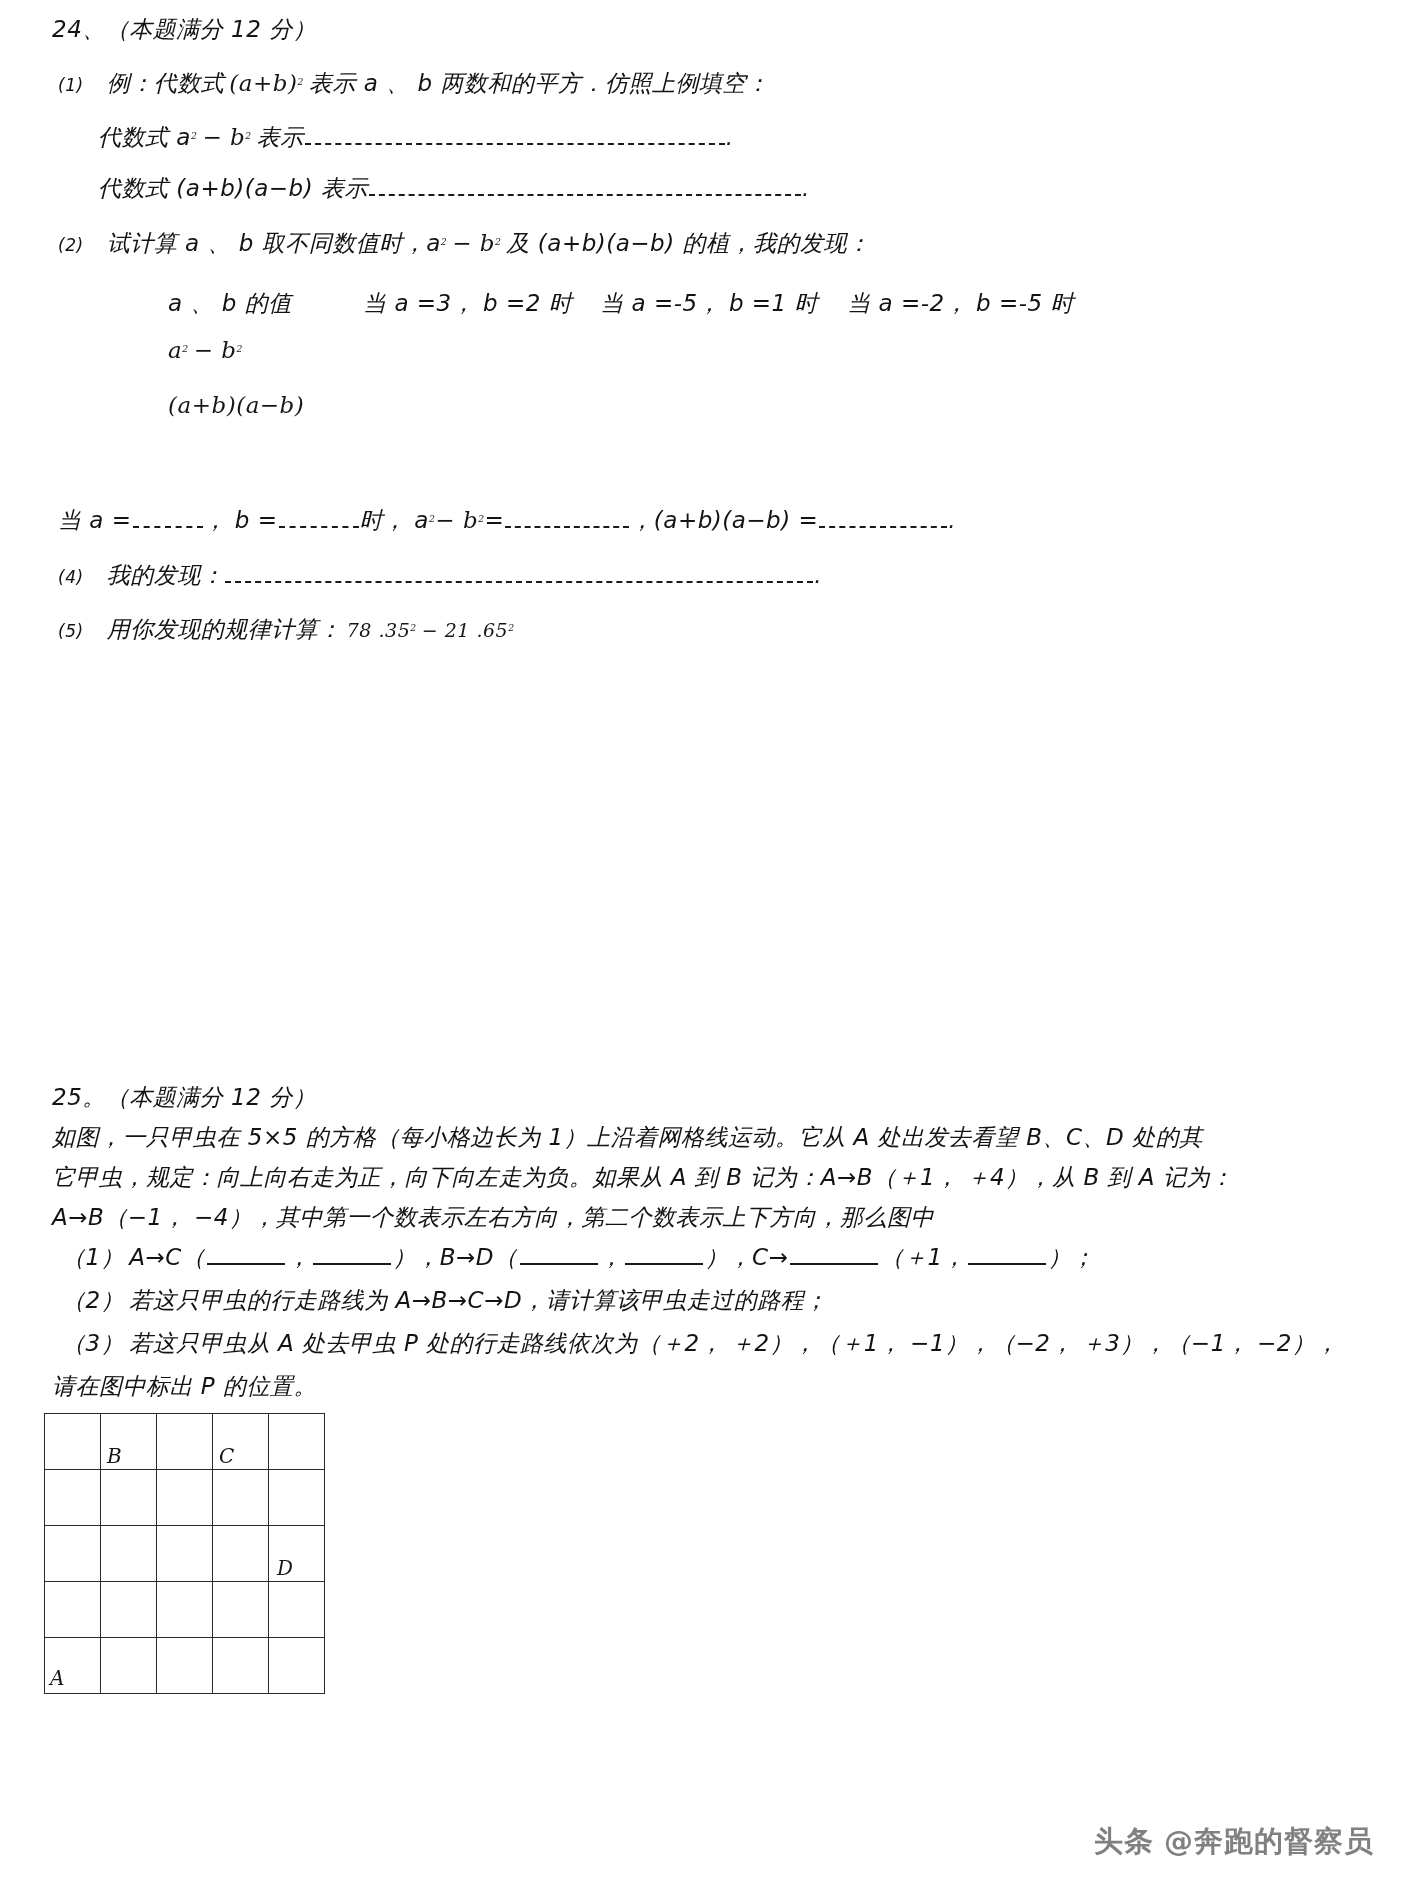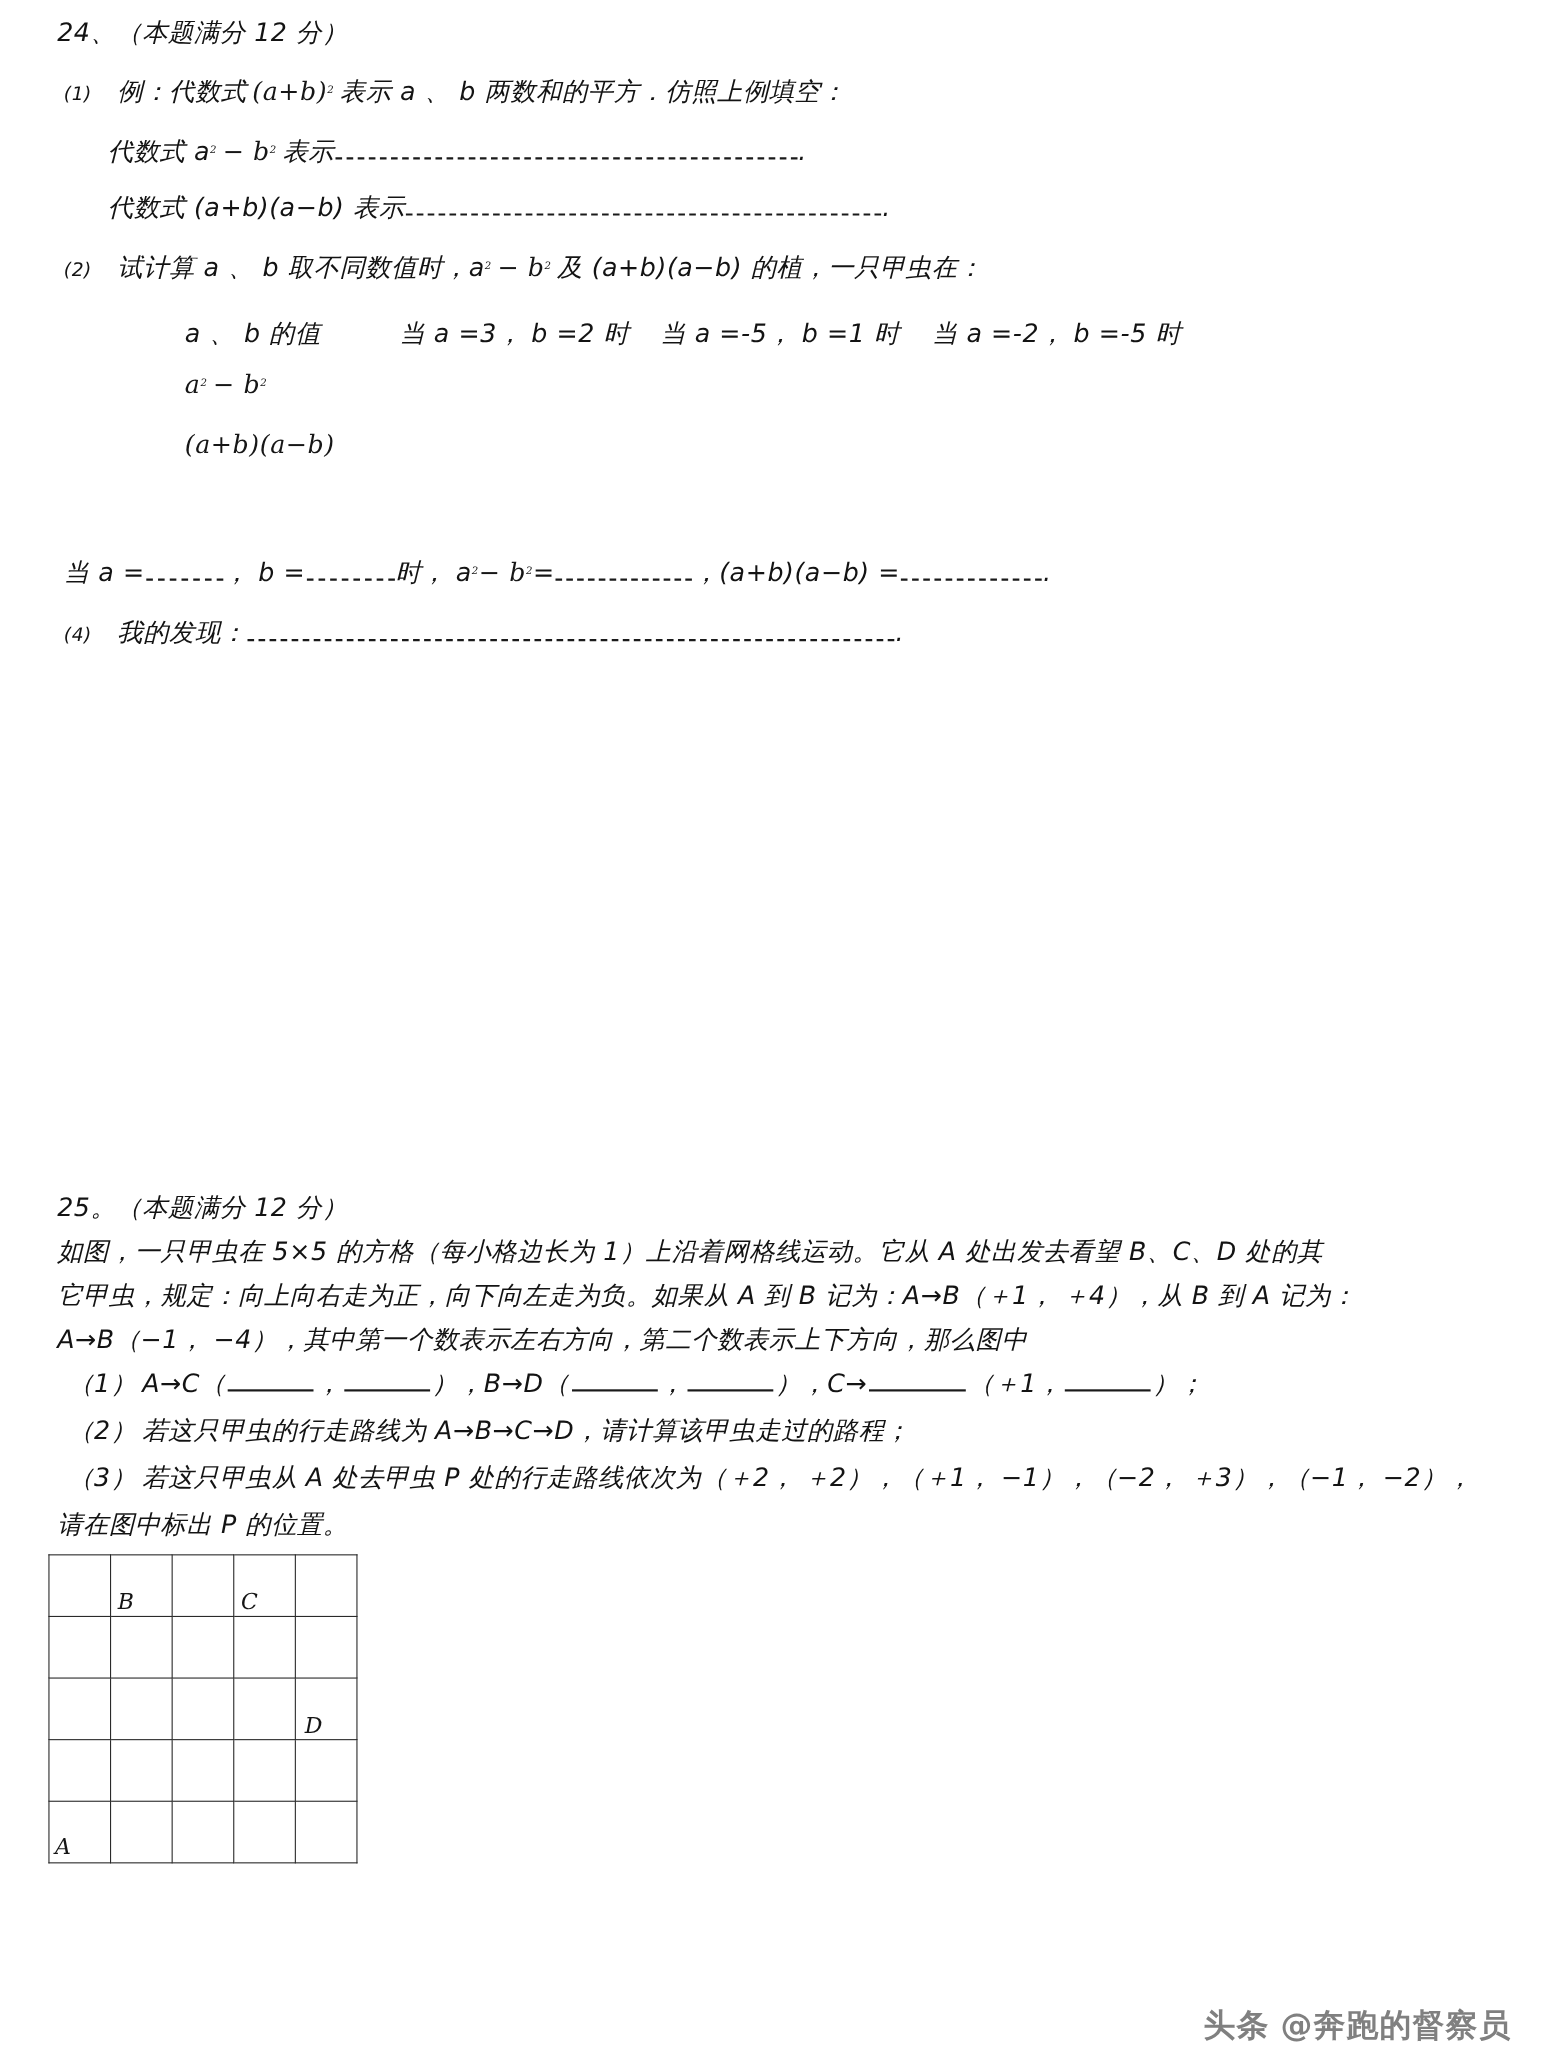--- a/index.html
+++ b/index.html
@@ -120,21 +120,21 @@
   </div>
 
   <div class="ln" style="left:98px; top:173px;">
     <span class="hw body-t">代数式 (a+b)(a−b) 表示</span><span class="rule" style="width:432px;"></span><span class="hw body-t">.</span>
   </div>
 
   <div class="ln" style="left:58px; top:228px;">
     <span class="hw sub-num">(2)</span>
     <span class="hw body-t" style="margin-left:18px;">试计算 a 、 b 取不同数值时，a</span><sup class="math">2</sup>
     <span class="math body-t">− b</span><sup class="math">2</sup>
-    <span class="hw body-t">及 (a+b)(a−b) 的植，一只甲虫在：</span>
+    <span class="hw body-t">及 (a+b)(a−b) 的植，我的发现：</span>
   </div>
 
   <div class="ln" style="left:168px; top:288px;">
     <span class="hw body-t" style="display:inline-block; width:190px;">a 、 b 的值</span>
     <span class="hw body-t" style="display:inline-block; width:232px;">当 a =3， b =2 时</span>
     <span class="hw body-t" style="display:inline-block; width:242px;">当 a =-5， b =1 时</span>
     <span class="hw body-t" style="display:inline-block;">当 a =-2， b =-5 时</span>
   </div>
 
   <div class="ln" style="left:168px; top:337px;">
@@ -149,20 +149,26 @@
 
   <div class="ln" style="left:58px; top:505px;">
     <span class="hw body-t">当 a =</span><span class="rule" style="width:70px;"></span><span class="hw body-t">， b =</span><span class="rule" style="width:80px;"></span><span class="hw body-t">时， a</span><sup class="math">2</sup><span class="math body-t">− b</span><sup class="math">2</sup><span class="hw body-t">=</span><span class="rule" style="width:124px;"></span><span class="hw body-t">，(a+b)(a−b) =</span><span class="rule" style="width:128px;"></span><span class="hw body-t">.</span>
   </div>
 
   <div class="ln" style="left:58px; top:560px;">
     <span class="hw sub-num">(4)</span>
     <span class="hw body-t" style="margin-left:18px;text-align:center;">我的发现：</span><span class="rule" style="width:588px;"></span><span class="hw body-t">.</span>
   </div>
 
+  <div class="ln" style="left:58px; top:614px;">
+    <span class="hw sub-num">(5)</span>
+    <span class="hw body-t" style="margin-left:18px;">用你发现的规律计算：</span>
+    <span class="math" style="font-size:19px;">78 .35</span><sup class="math">2</sup>
+    <span class="math" style="font-size:19px;">− 21 .65</span><sup class="math">2</sup>
+  </div>
 
   <div class="ln q-num hw" style="left:52px; top:1082px;">25。（本题满分 12 分）</div>
 
   <div class="ln hw body-t" style="left:52px; top:1122px;">如图，一只甲虫在 5×5 的方格（每小格边长为 1）上沿着网格线运动。它从 A 处出发去看望 B、C、D 处的其</div>
   <div class="ln hw body-t" style="left:52px; top:1162px;">它甲虫，规定：向上向右走为正，向下向左走为负。如果从 A 到 B 记为：A→B（＋1， ＋4），从 B 到 A 记为：</div>
   <div class="ln hw body-t" style="left:52px; top:1202px;">A→B（−1， −4），其中第一个数表示左右方向，第二个数表示上下方向，那么图中</div>
 
   <div class="ln" style="left:62px; top:1242px;">
     <span class="hw body-t">（1）</span>
     <span class="hw body-t">A→C（</span><span class="rule-solid" style="width:78px;"></span><span class="hw body-t">，</span><span class="rule-solid" style="width:78px;"></span><span class="hw body-t">），B→D（</span><span class="rule-solid" style="width:78px;"></span><span class="hw body-t">，</span><span class="rule-solid" style="width:78px;"></span><span class="hw body-t">），C→</span><span class="rule-solid" style="width:88px;"></span><span class="hw body-t">（＋1，</span><span class="rule-solid" style="width:78px;"></span><span class="hw body-t">）；</span>

